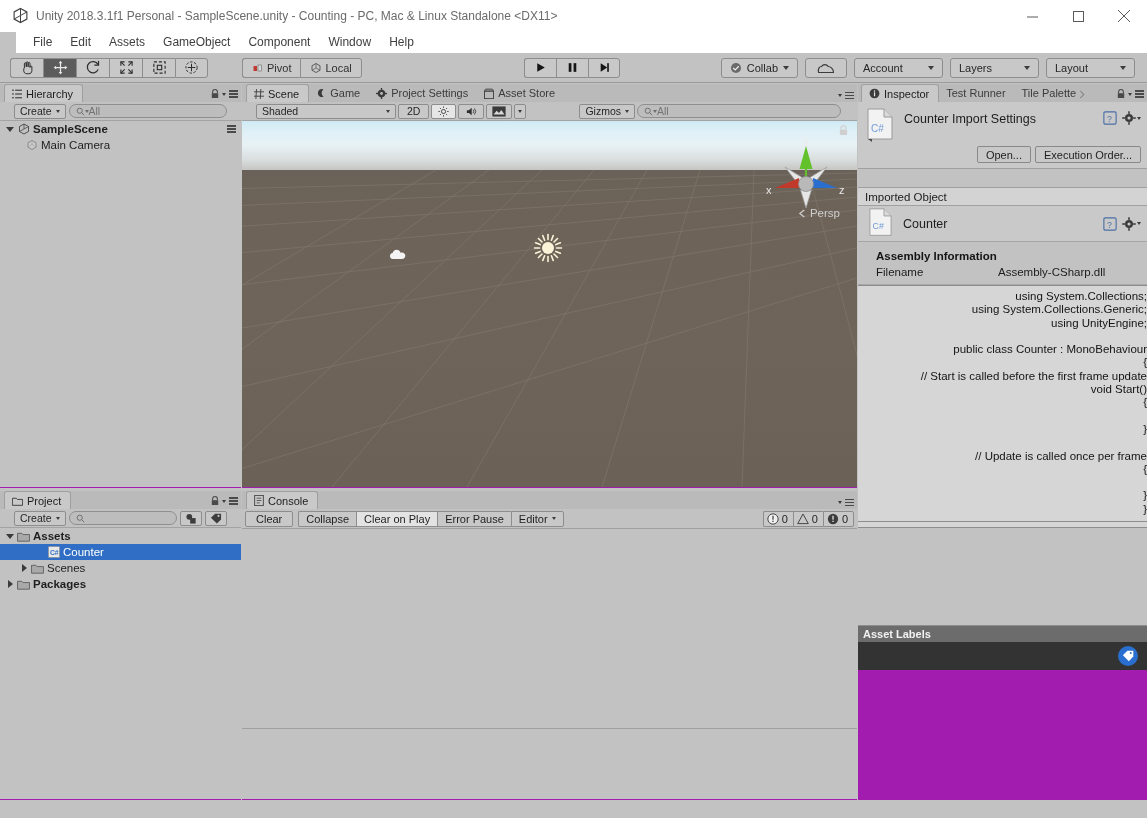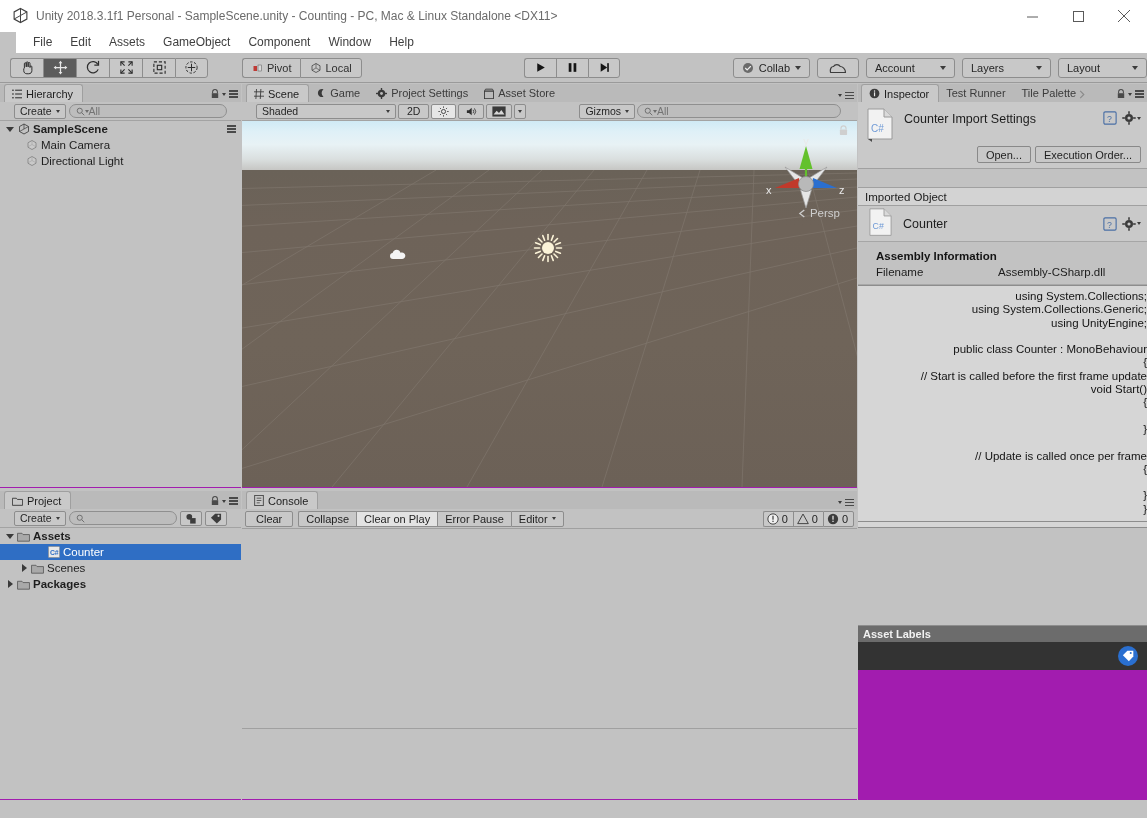--- a/index.html
+++ b/index.html
@@ -58,21 +58,21 @@
   .pv-btn:last-child { border-right-width: 1px; border-radius: 0 3px 3px 0; }
 
   .play-group { position: absolute; left: 524px; display: flex; }
   .play-btn {
     width: 32px; height: 20px; background: #c8c8c8; border: 1px solid #8d8d8d; border-right-width: 0;
     display: flex; align-items: center; justify-content: center; color: #1c1c1c;
   }
   .play-btn:first-child { border-radius: 3px 0 0 3px; }
   .play-btn:last-child { border-right-width: 1px; border-radius: 0 3px 3px 0; }
 
-  .right-group { position: absolute; right: 0; display: flex; align-items: center; gap: 7px; }
+  .right-group { position: absolute; right: 12px; display: flex; align-items: center; gap: 7px; }
   .rt-btn {
     height: 20px; background: #c8c8c8; border: 1px solid #8d8d8d; border-radius: 3px;
     display: flex; align-items: center; gap: 5px; padding: 0 8px; color: #262626; font-size: 11px;
   }
   .caret { width: 0; height: 0; border-left: 3px solid transparent; border-right: 3px solid transparent; border-top: 4px solid #3c3c3c; }
   .caret-sm { width: 0; height: 0; border-left: 2.5px solid transparent; border-right: 2.5px solid transparent; border-top: 3.5px solid #3c3c3c; }
 
   
   .panel { position: absolute; background: #a21caf; }
   .tabrow {
@@ -369,29 +369,20 @@
       </div>
       <div class="trow" style="padding-left:24px;">
         <span class="ticon">
           <svg width="12" height="12" viewBox="0 0 24 24">
               <path d="M12 3l8 4.5v9L12 21l-8-4.5v-9z" fill="#c9c9c9" stroke="#757575" stroke-width="1.4"></path>
               <path d="M12 3v8l8 4.5M12 11L4 15.5" fill="none" stroke="#9a9a9a" stroke-width="1"></path>
             </svg>
         </span>
         <span>Main Camera</span>
       </div>
-      <div class="trow" style="padding-left:24px;">
-        <span class="ticon">
-          <svg width="12" height="12" viewBox="0 0 24 24">
-              <path d="M12 3l8 4.5v9L12 21l-8-4.5v-9z" fill="#c9c9c9" stroke="#757575" stroke-width="1.4"></path>
-              <path d="M12 3v8l8 4.5M12 11L4 15.5" fill="none" stroke="#9a9a9a" stroke-width="1"></path>
-            </svg>
-        </span>
-        <span>Directional Light</span>
-      </div>
     </div>
   </div>
 
   <div class="panel" style="left:242px;top:84px;width:615px;height:404px;">
     <div class="tabrow">
       <div class="tab active" style="margin-left:4px;">
         <svg width="10" height="10" viewBox="0 0 16 16">
             <g stroke="#3a3a3a" stroke-width="1.4">
               <line x1="4" y1="0" x2="3" y2="16"></line>
               <line x1="11" y1="0" x2="10" y2="16"></line>

